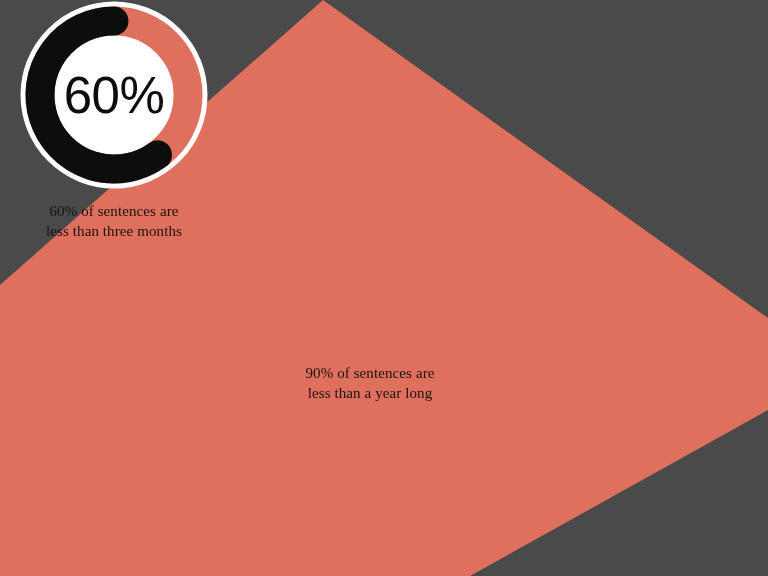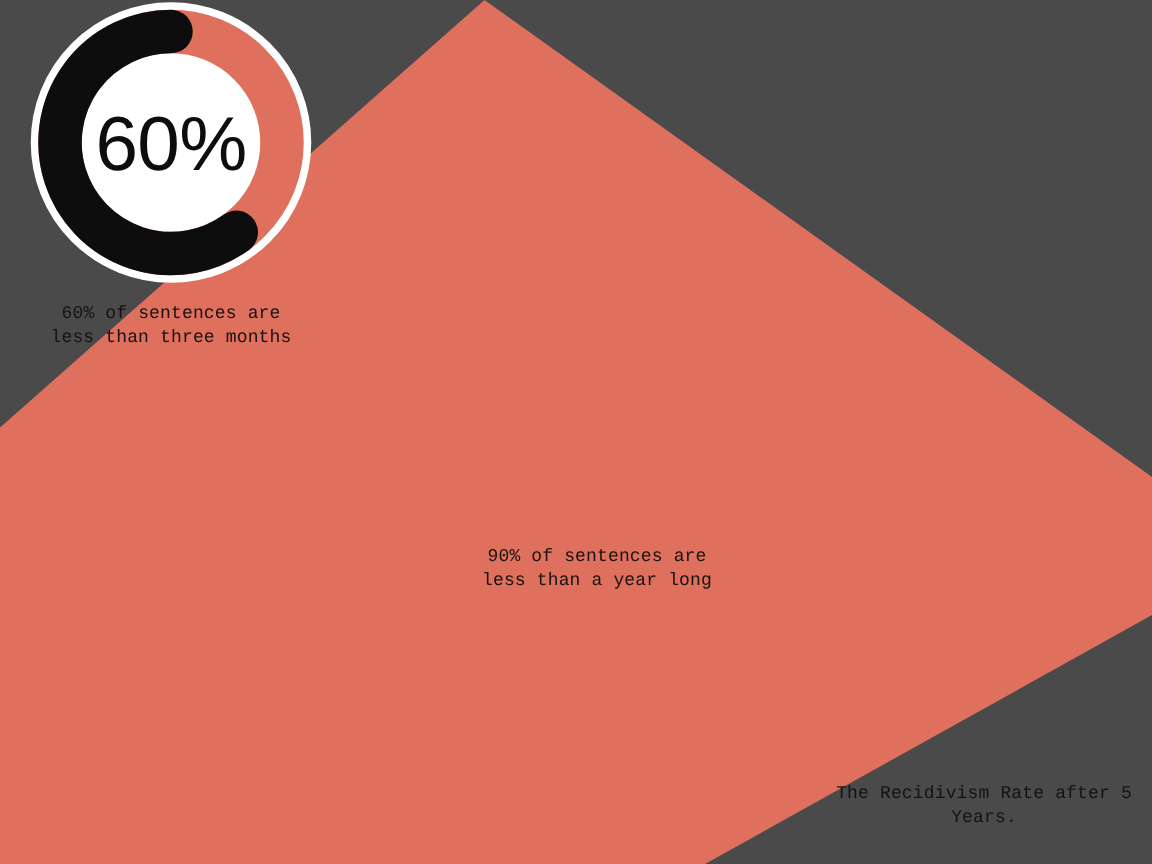--- a/index.html
+++ b/index.html
@@ -42,34 +42,34 @@
     color: #0d0d0d;
     font-family: "Liberation Sans", sans-serif;
     font-weight: 400;
     letter-spacing: -0.5px;
     pointer-events: none;
   }
   .caption {
     position: absolute;
     text-align: center;
     color: #17120f;
-    font-family: Liberation Mono, monospace;
-    font-size: 12px;
+    font-family: Liberation Serif, serif;
+    font-size: 15px;
     line-height: 1.32;
     letter-spacing: 0.1px;
     white-space: pre-line;
   }
   
   #donut-group-1 { left: 16px; top: -3px; width: 196px; height: 196px; }
   #donut-group-1 .donut-value { font-size: 51px; }
   #caption-1 { left: 6px; top: 202px; width: 216px; }
   
   #donut-group-2 { left: 295px; top: 173px; width: 178px; height: 178px; }
   #donut-group-2 .donut-value { font-size: 46px; }
-  #caption-2 { left: 290px; top: 364px; width: 216px; }
+  #caption-2 { left: 262px; top: 364px; width: 216px; }
   
   #donut-group-3 { left: 539px; top: 328px; width: 184px; height: 184px; }
   #donut-group-3 .donut-value { font-size: 47px; }
   #caption-3 { left: 548px; top: 522px; width: 216px; }
 </style>
 </head>
 <body>
 
 <div id="infographic">
 
@@ -92,16 +92,14 @@
       <circle cx="98" cy="98" r="59" fill="#ffffff"></circle>
     </svg>
     <div class="donut-value">60%</div>
   </div>
   <div class="caption" id="caption-1">60% of sentences are
 less than three months</div>
 
   <div class="caption" id="caption-2">90% of sentences are
 less than a year long</div>
 
-  <div class="caption" id="caption-3">The Recidivism Rate after 5
-Years.</div>
 
 </div>
 
 </body></html>

